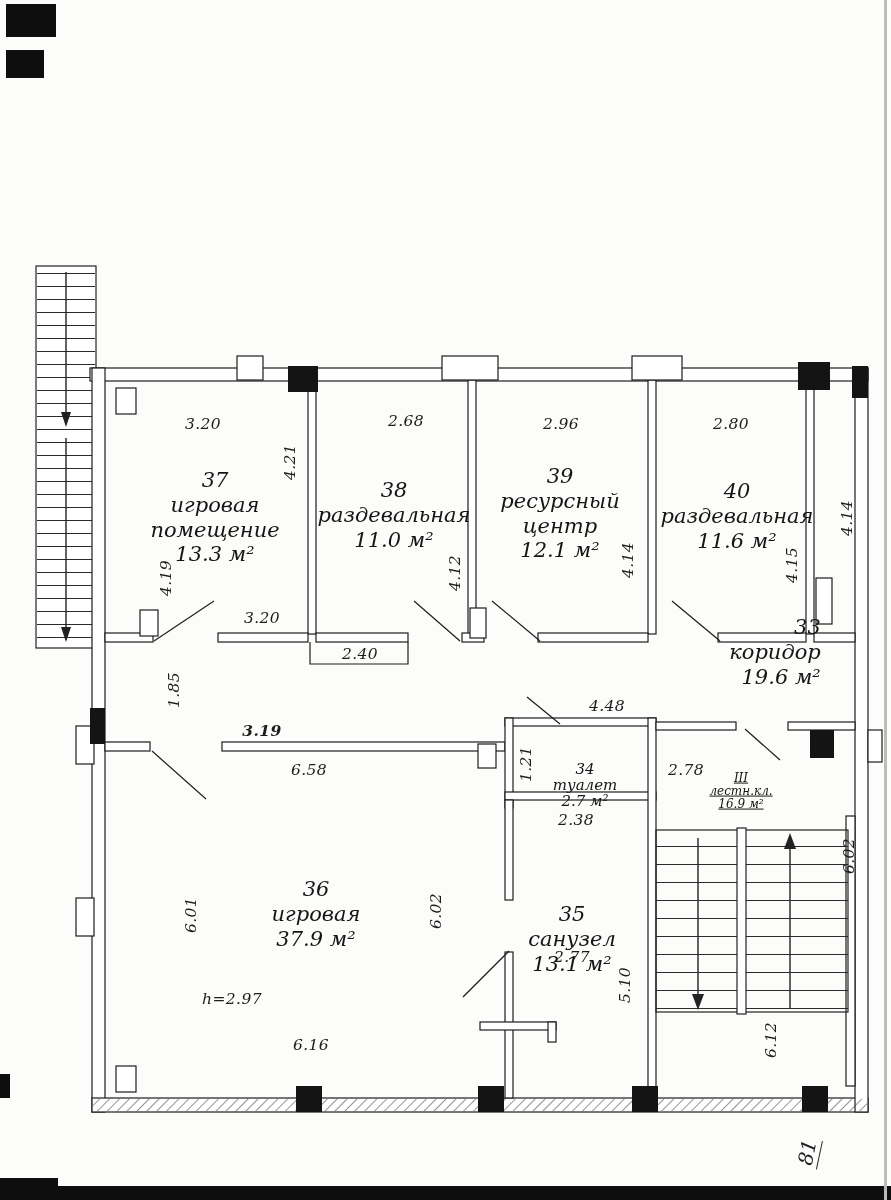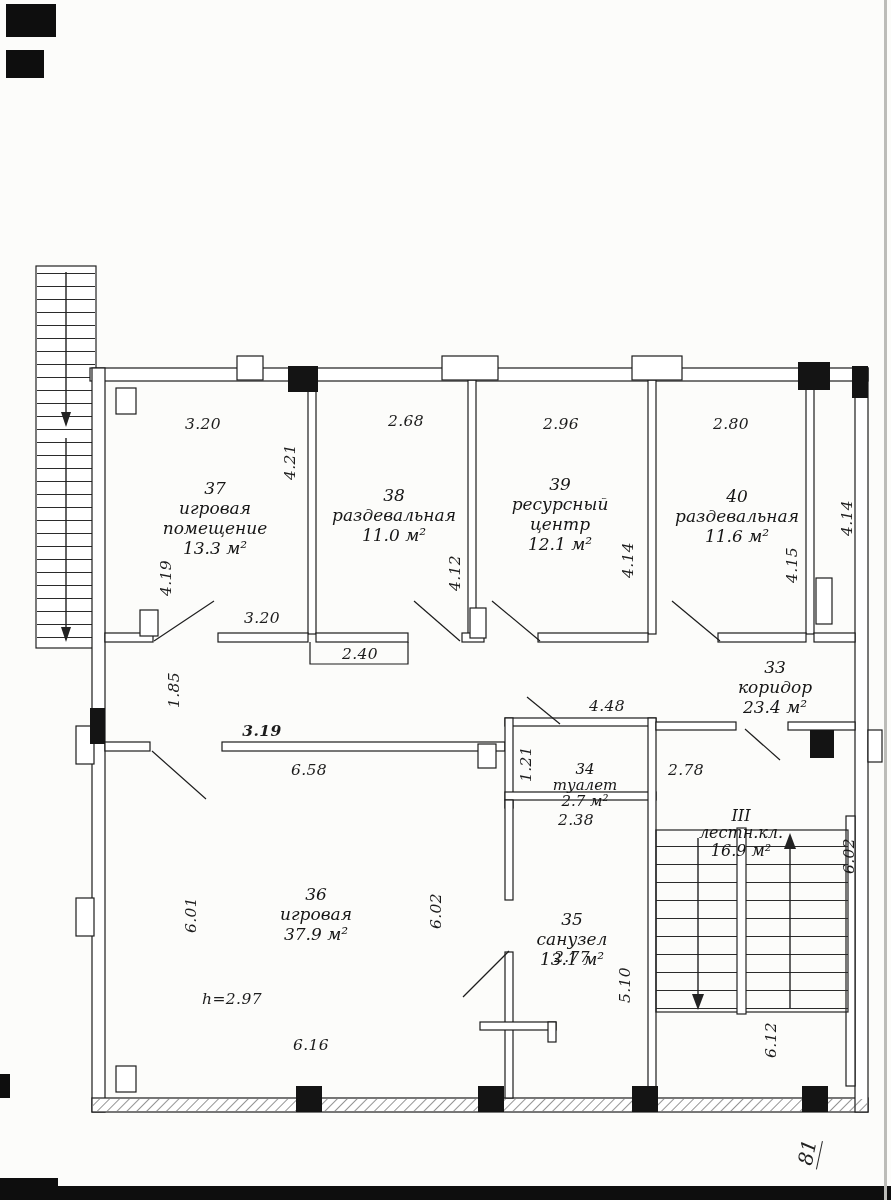--- a/index.html
+++ b/index.html
@@ -11,21 +11,21 @@
   }
   #plan-svg { position:absolute; left:0; top:0; }
   .lbl {
     position:absolute; transform:translate(-50%,-50%);
     font-style:italic; font-size:15.5px; letter-spacing:.4px;
     white-space:nowrap; color:#1c1c1c;
   }
   .lbl.v { transform:translate(-50%,-50%) rotate(-90deg); }
   .room {
     position:absolute; transform:translate(-50%,-50%);
-    text-align:center; font-style:italic; font-size:17px;
+    text-align:center; font-style:italic; font-size:21px;
     line-height:1.18; color:#151515; white-space:nowrap;
   }
   .room .rname { white-space:pre-line; }
   .room.small { font-size:15px; line-height:1.08; }
   #hand-note {
     position:absolute; left:793px; top:1140px;
     transform:rotate(-78deg); transform-origin:center;
     font-style:italic; font-size:20px; color:#222;
     border-bottom:1.5px solid #2a2a2a; padding:0 2px;
   }
@@ -172,41 +172,41 @@
     <div class="rnum">39</div>
     <div class="rname">ресурсный
 центр</div>
     <div class="rarea">12.1 м²</div>
   </div>
   <div class="room" style="left:737px; top:516px;">
     <div class="rnum">40</div>
     <div class="rname">раздевальная</div>
     <div class="rarea">11.6 м²</div>
   </div>
-  <div class="room" style="left:775px; top:687px;">
+  <div class="room" style="left:775px; top:652px;text-align:right;">
     <div class="rnum">33</div>
     <div class="rname">коридор</div>
-    <div class="rarea">23.4 м²</div>
+    <div class="rarea">19.6 м²</div>
   </div>
   <div class="room small" style="left:585px; top:785px;">
     <div class="rnum">34</div>
     <div class="rname">туалет</div>
     <div class="rarea">2.7 м²</div>
   </div>
   <div class="room" style="left:572px; top:939px;">
     <div class="rnum">35</div>
     <div class="rname">санузел</div>
     <div class="rarea">13.1 м²</div>
   </div>
   <div class="room" style="left:316px; top:914px;">
     <div class="rnum">36</div>
     <div class="rname">игровая</div>
     <div class="rarea">37.9 м²</div>
   </div>
-  <div class="room small" style="left:741px; top:833px; font-size:16px;">
+  <div class="room small" style="left:741px; top:791px; font-size:12px;text-decoration:underline;">
     <div class="rnum">III</div>
     <div class="rname">лестн.кл.</div>
     <div class="rarea">16.9 м²</div>
   </div>
 
   <div class="lbl" style="left:203px; top:424px;">3.20</div>
   <div class="lbl" style="left:406px; top:421px;">2.68</div>
   <div class="lbl" style="left:561px; top:424px;">2.96</div>
   <div class="lbl" style="left:731px; top:424px;">2.80</div>
   <div class="lbl v" style="left:290px; top:462px;">4.21</div>

